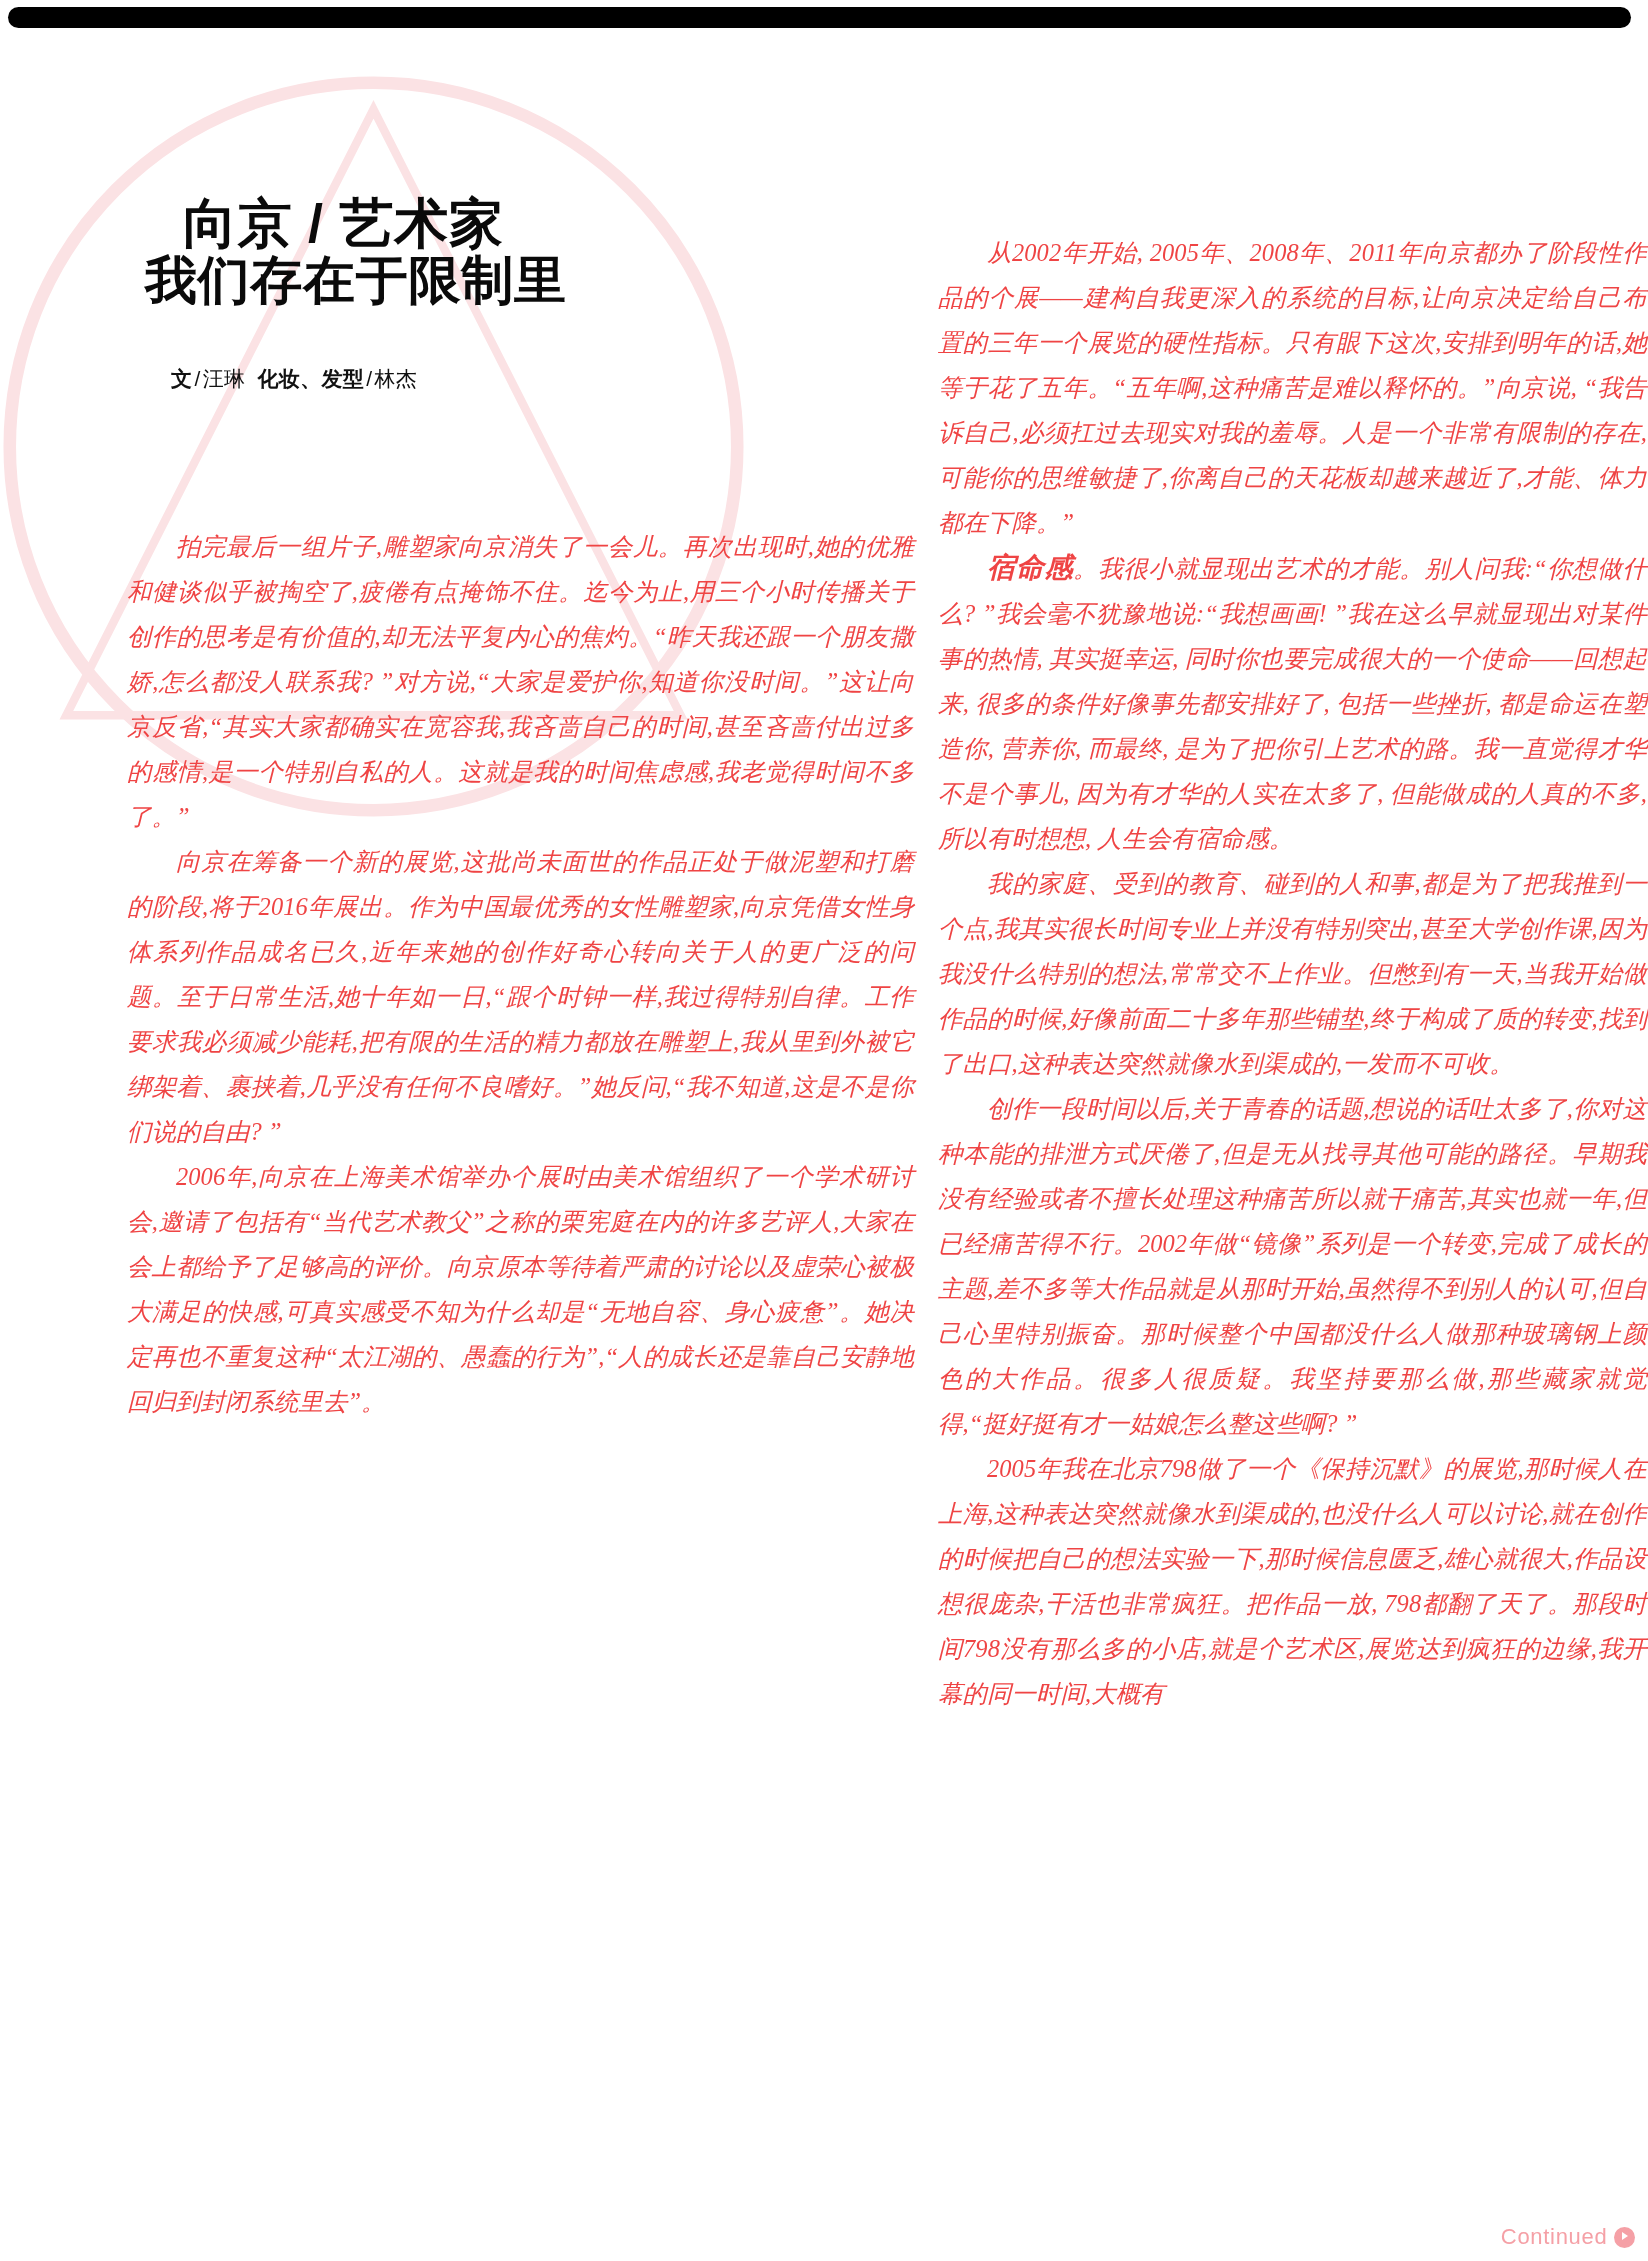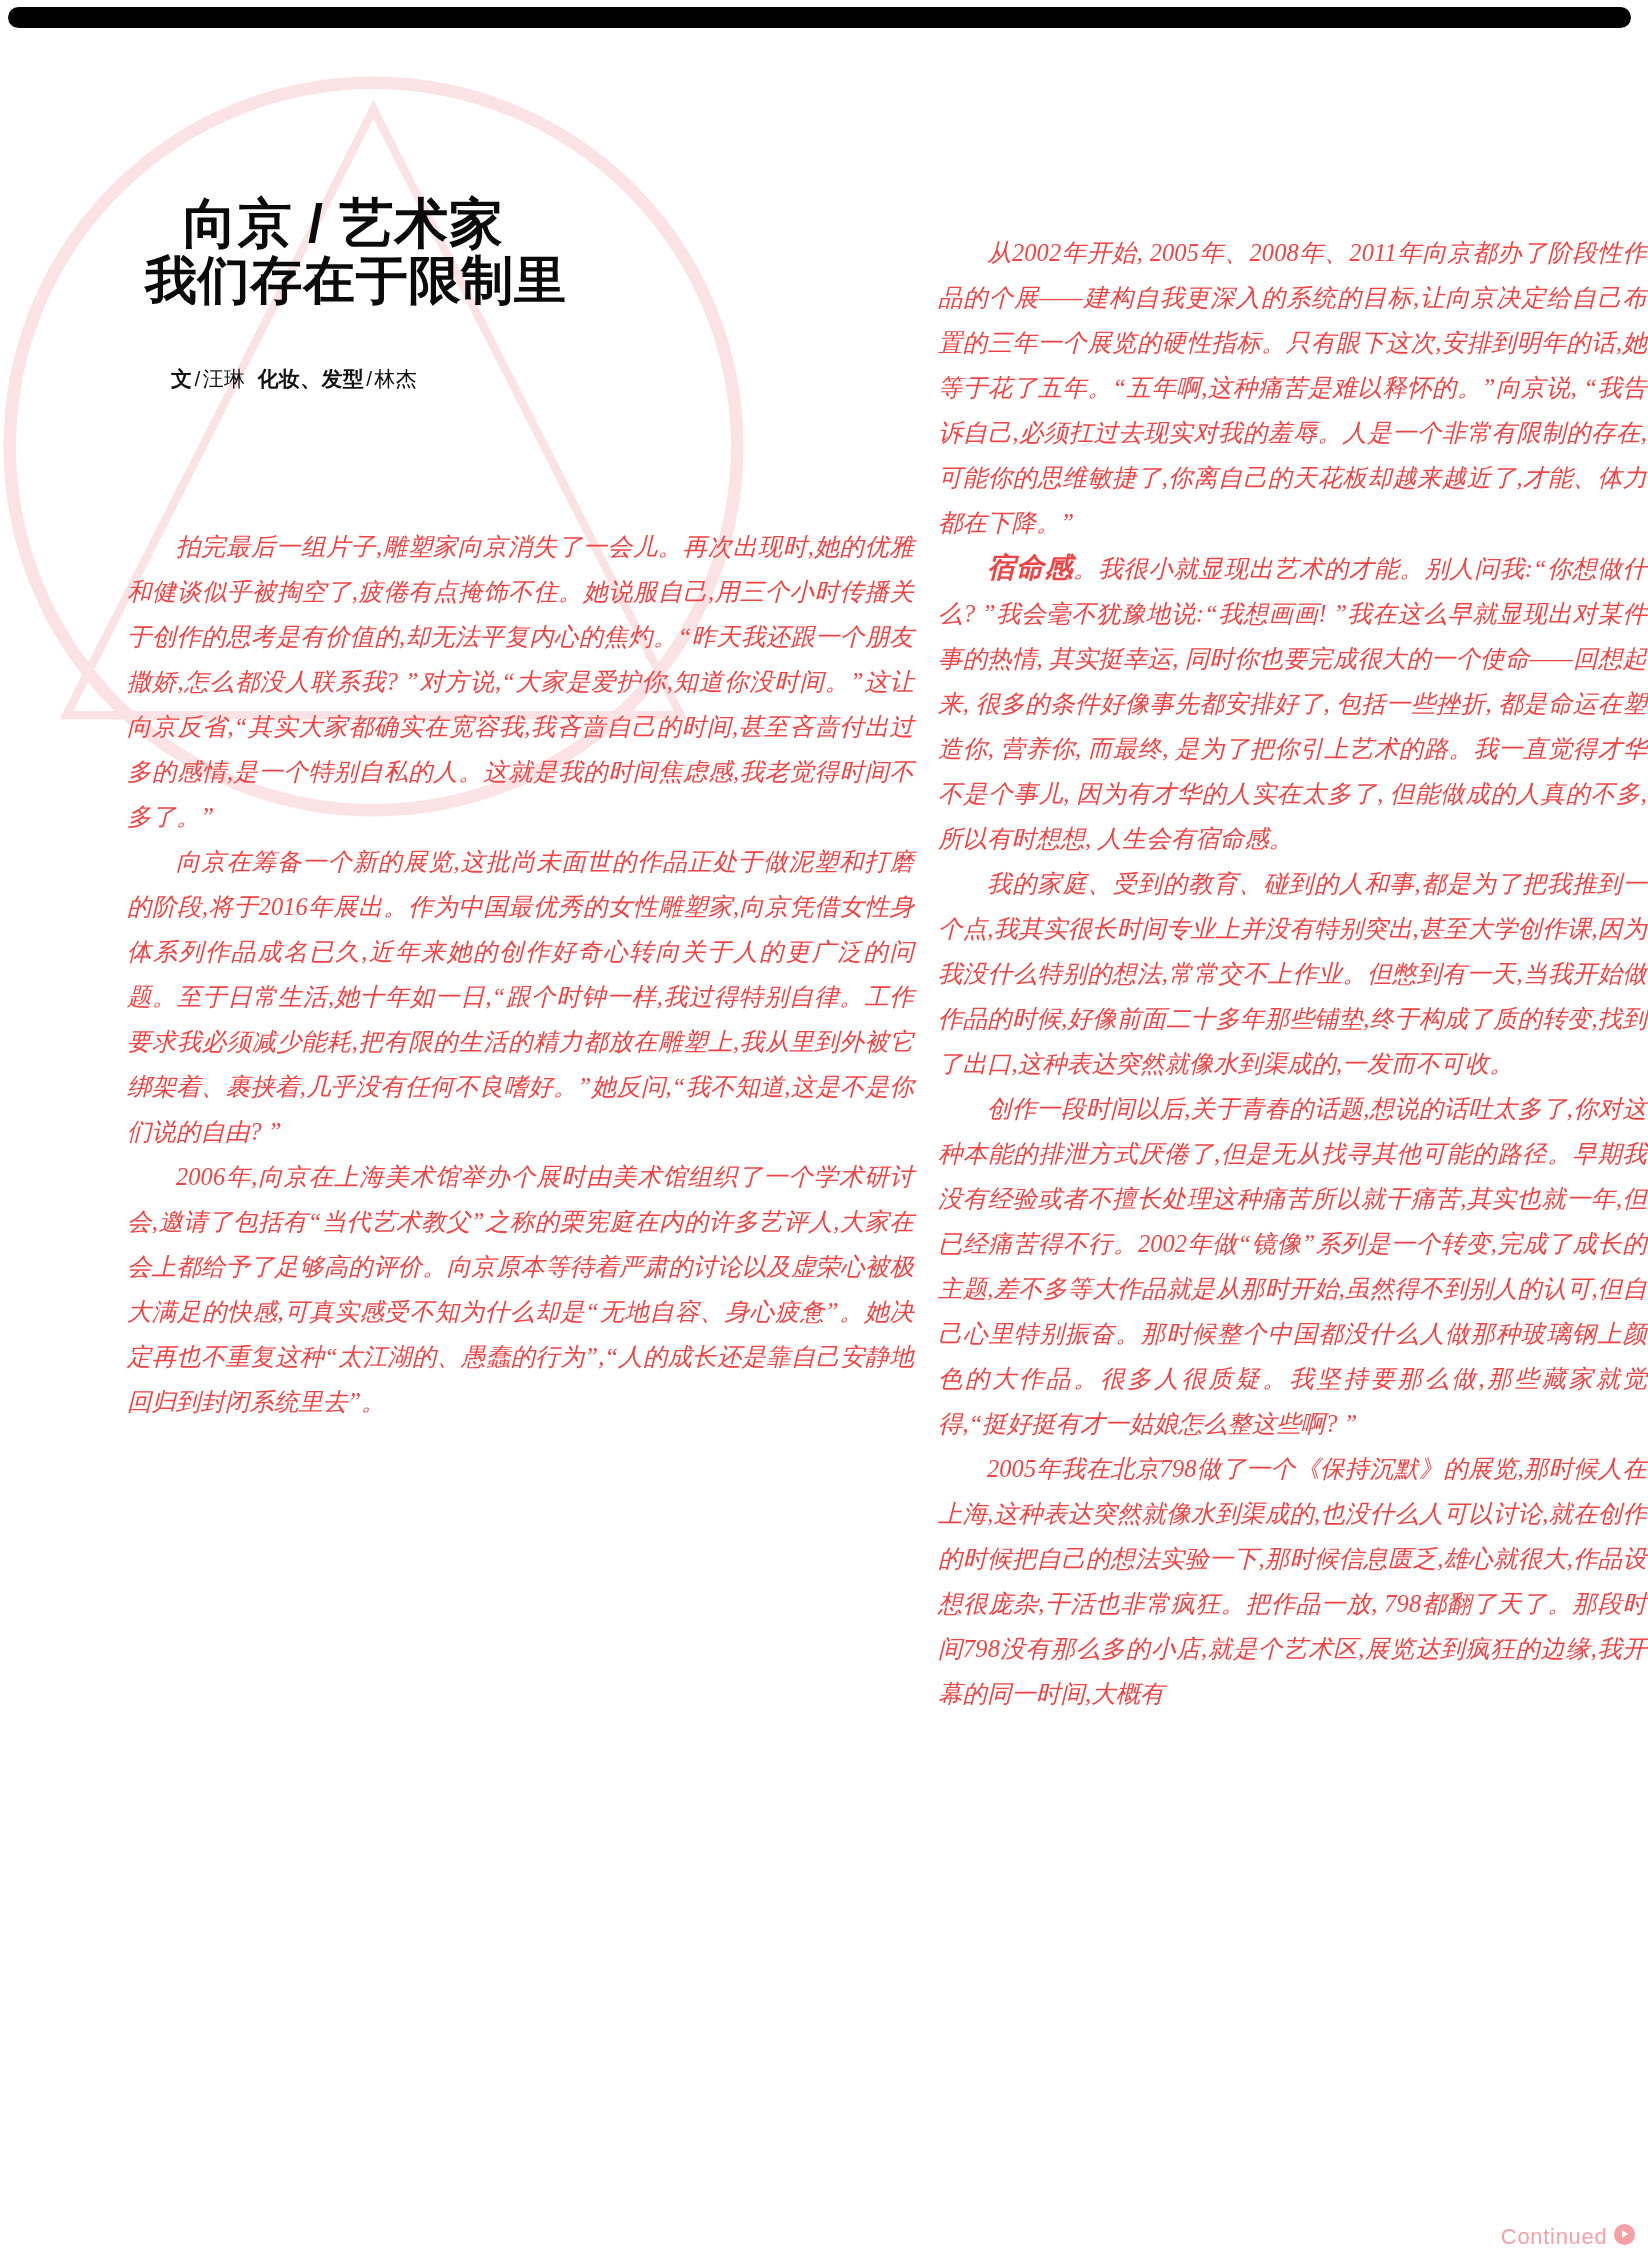--- a/index.html
+++ b/index.html
@@ -113,20 +113,21 @@
     font-weight: bold;
     font-size: 28px;
   }
 
   
   .continued {
     position: absolute;
     right: 12.6px;
     bottom: 11px;
     display: flex;
+    align-items: center;
     gap: 7px;
     color: #f5a0a6;
     font-size: 22px;
     letter-spacing: 0.7px;
     font-family: "Liberation Sans", "DejaVu Sans", sans-serif;
   }
   .continued .arrow {
     display: inline-block;
     width: 21px;
     height: 21px;
@@ -162,21 +163,21 @@
 
     <div class="masthead">
       <h1 class="title-line-1">向京 / 艺术家</h1>
       <h2 class="title-line-2">我们存在于限制里</h2>
       <div class="byline">
         <span class="b">文</span><span class="sl">/</span><span>汪琳</span>&nbsp;&nbsp;<span class="b">化妆、发型</span><span class="sl">/</span><span>林杰</span>
       </div>
     </div>
 
     <div class="body-copy">
-      <p class="para">拍完最后一组片子,雕塑家向京消失了一会儿。再次出现时,她的优雅和健谈似乎被掏空了,疲倦有点掩饰不住。她说服自己,用三个小时传播关于创作的思考是有价值的,却无法平复内心的焦灼。“昨天我还跟一个朋友撒娇,怎么都没人联系我? ”对方说,“大家是爱护你,知道你没时间。”这让向京反省,“其实大家都确实在宽容我,我吝啬自己的时间,甚至吝啬付出过多的感情,是一个特别自私的人。这就是我的时间焦虑感,我老觉得时间不多了。”</p>
+      <p class="para">拍完最后一组片子,雕塑家向京消失了一会儿。再次出现时,她的优雅和健谈似乎被掏空了,疲倦有点掩饰不住。迄今为止,用三个小时传播关于创作的思考是有价值的,却无法平复内心的焦灼。“昨天我还跟一个朋友撒娇,怎么都没人联系我? ”对方说,“大家是爱护你,知道你没时间。”这让向京反省,“其实大家都确实在宽容我,我吝啬自己的时间,甚至吝啬付出过多的感情,是一个特别自私的人。这就是我的时间焦虑感,我老觉得时间不多了。”</p>
       <p class="para">向京在筹备一个新的展览,这批尚未面世的作品正处于做泥塑和打磨的阶段,将于2016年展出。作为中国最优秀的女性雕塑家,向京凭借女性身体系列作品成名已久,近年来她的创作好奇心转向关于人的更广泛的问题。至于日常生活,她十年如一日,“跟个时钟一样,我过得特别自律。工作要求我必须减少能耗,把有限的生活的精力都放在雕塑上,我从里到外被它绑架着、裹挟着,几乎没有任何不良嗜好。”她反问,“我不知道,这是不是你们说的自由? ”</p>
       <p class="para">2006年,向京在上海美术馆举办个展时由美术馆组织了一个学术研讨会,邀请了包括有“当代艺术教父”之称的栗宪庭在内的许多艺评人,大家在会上都给予了足够高的评价。向京原本等待着严肃的讨论以及虚荣心被极大满足的快感,可真实感受不知为什么却是“无地自容、身心疲惫”。她决定再也不重复这种“太江湖的、愚蠢的行为”,“人的成长还是靠自己安静地回归到封闭系统里去”。</p>
     </div>
 
   </div>
 
   <div class="col-right">
 
     <div class="body-copy">
       <p class="para">从2002年开始, 2005年、2008年、2011年向京都办了阶段性作品的个展——建构自我更深入的系统的目标,让向京决定给自己布置的三年一个展览的硬性指标。只有眼下这次,安排到明年的话,她等于花了五年。“五年啊,这种痛苦是难以释怀的。”向京说, “我告诉自己,必须扛过去现实对我的羞辱。人是一个非常有限制的存在,可能你的思维敏捷了,你离自己的天花板却越来越近了,才能、体力都在下降。”</p>

